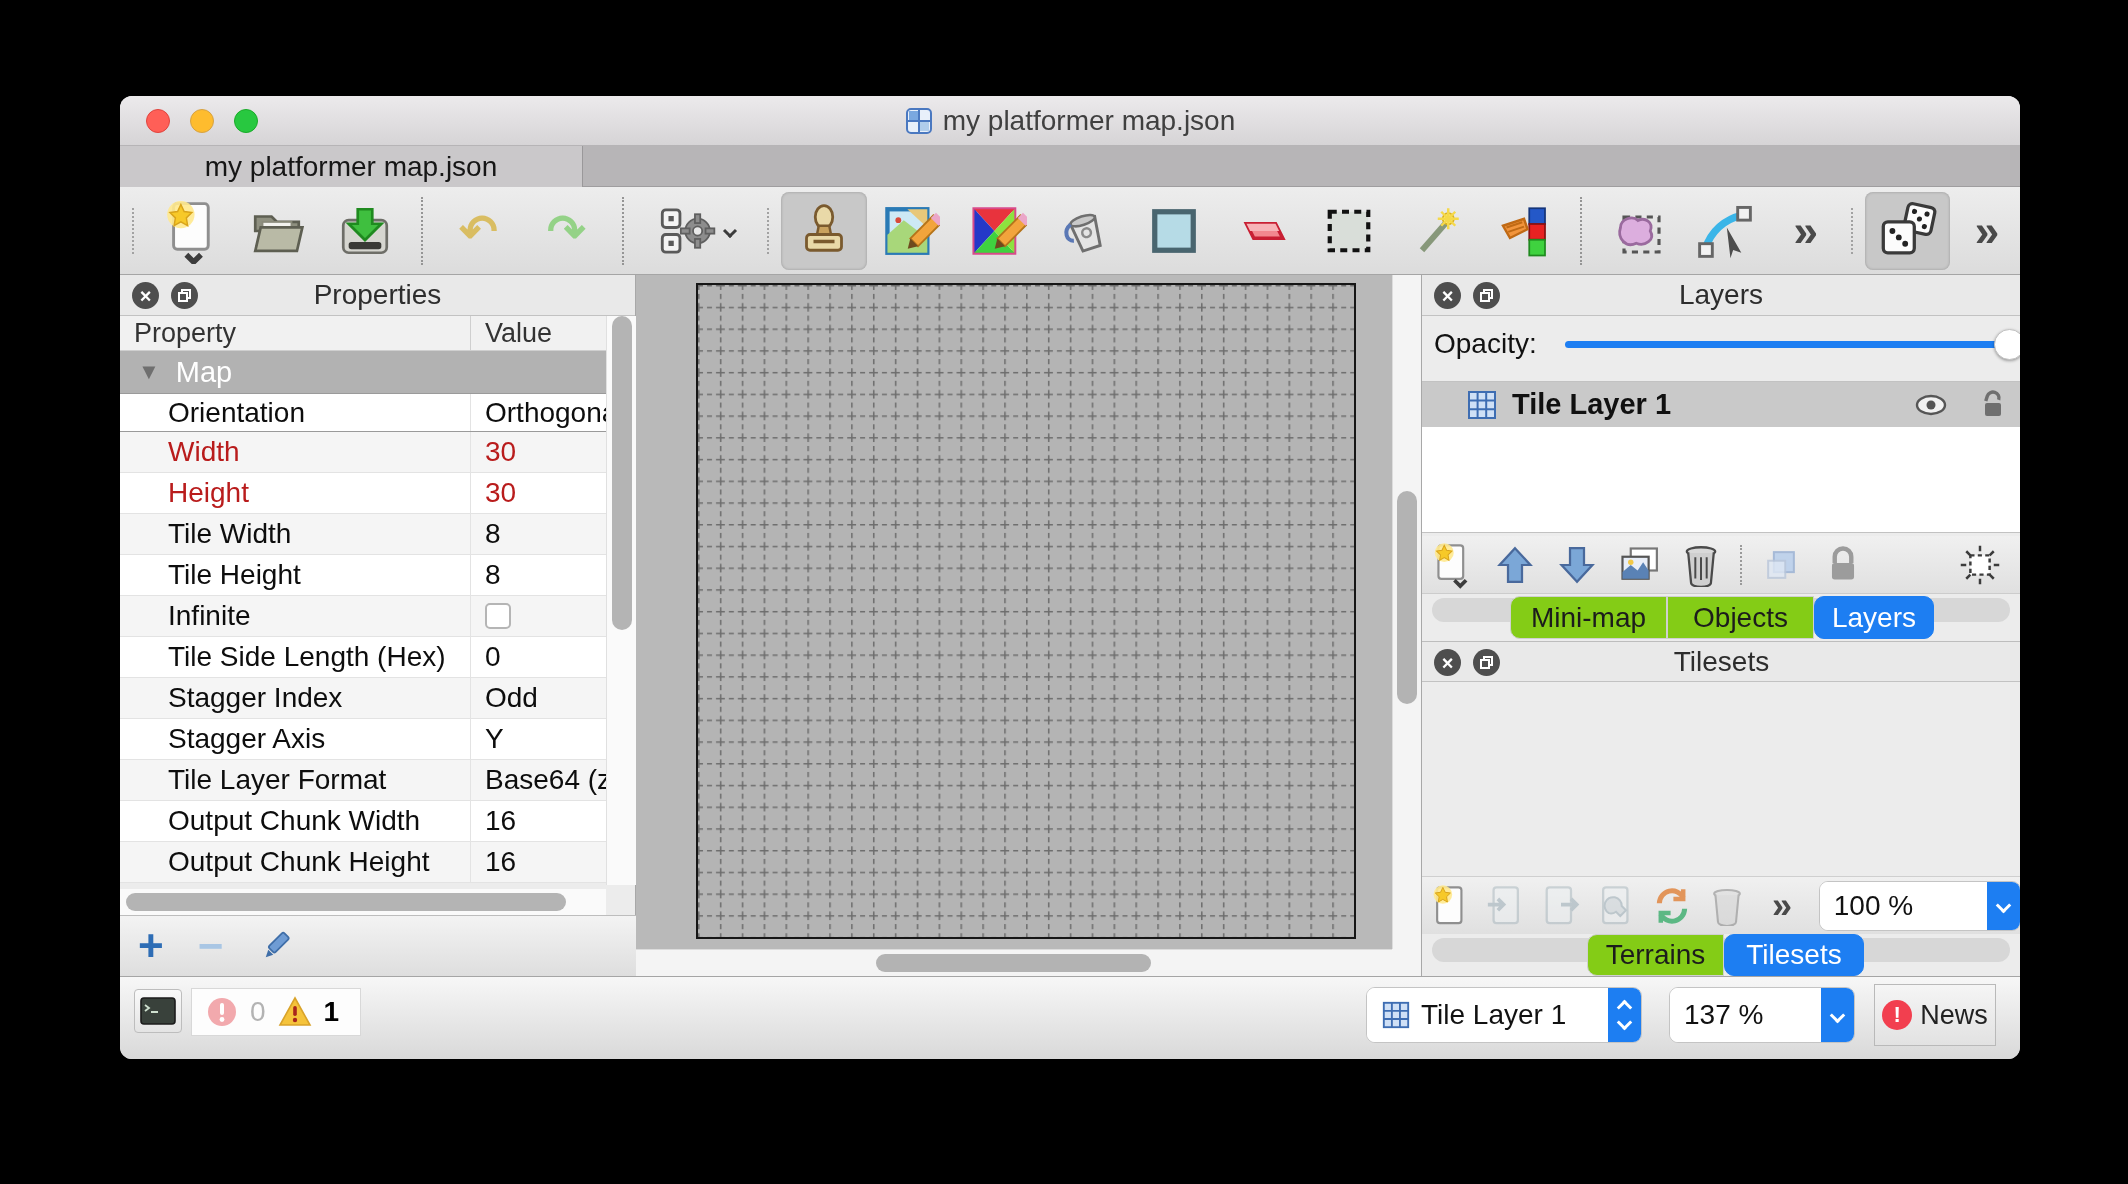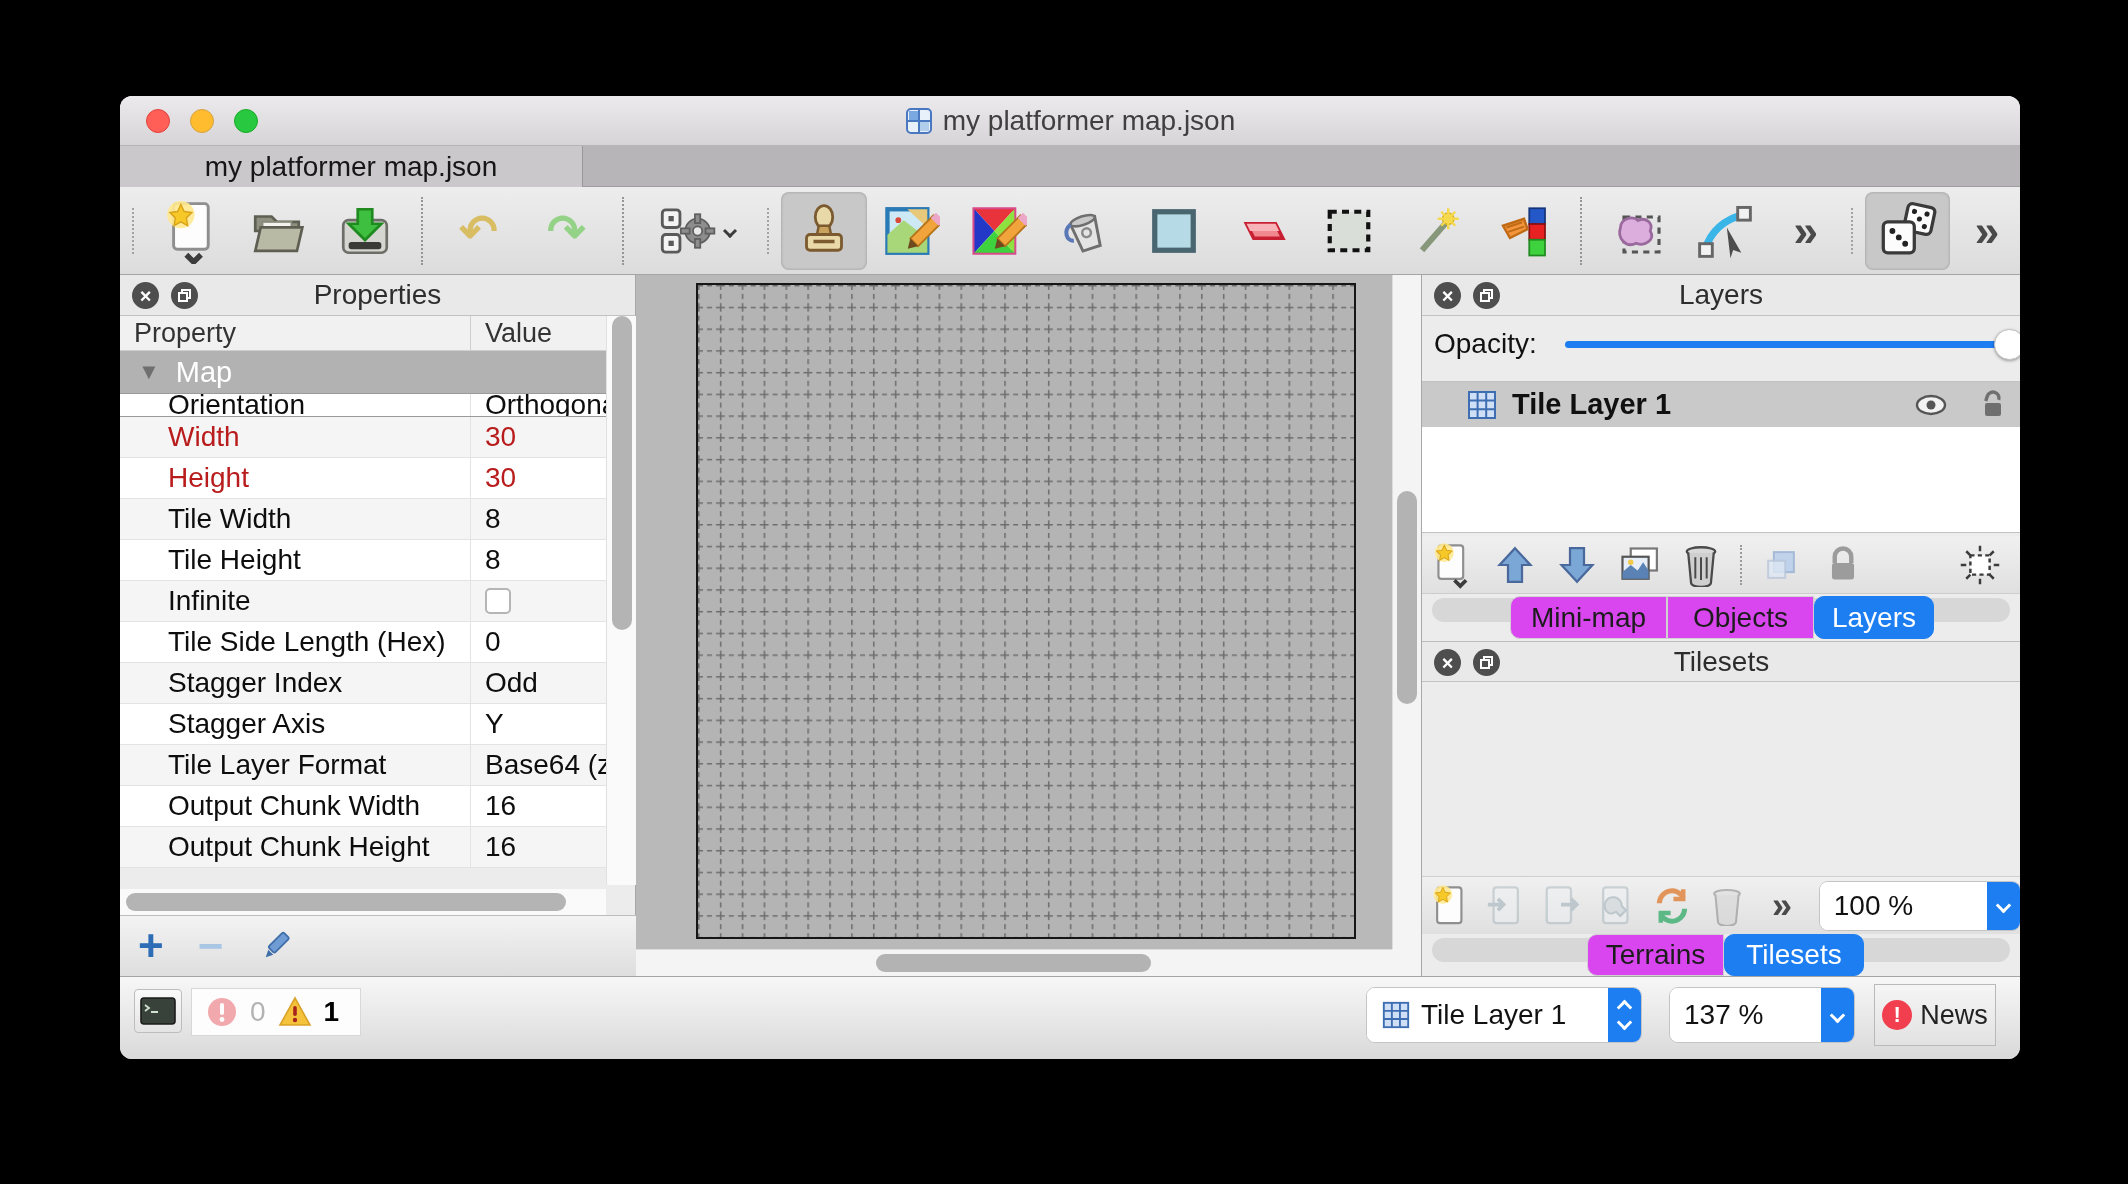--- a/index.html
+++ b/index.html
@@ -56,21 +56,21 @@
   .prop-colhead { position:absolute; left:0; top:41px; width:486px; height:35px; background:#f1f1f1; border-bottom:1px solid #cfcfcf;
                   display:flex; font-size:27px; color:#333; }
   .prop-colhead .c1 { width:350px; padding-left:14px; display:flex; align-items:center; }
   .prop-colhead .c2 { flex:1; border-left:1px solid #cfcfcf; padding-left:14px; display:flex; align-items:center; }
   .prop-group { position:absolute; left:0; top:76px; width:486px; height:42px; background:#b2b2b2; color:#fff; font-size:29px;
                 display:flex; align-items:center; }
   .prop-group .tri { color:#6f6f6f; font-size:22px; margin:0 16px 0 18px; }
   .prop-rows { position:absolute; left:0; top:118px; width:486px; }
   .prow { display:flex; height:41px; border-bottom:1px solid #e3e3e3; background:#fff; font-size:28px; color:#0d0d0d; }
   .prow:nth-child(even){ background:#f5f5f5; }
-  .prow.current { border-top:1px solid #9a9a9a; border-bottom:1px solid #9a9a9a; height:24px;text-align:right; }
+  .prow.current { border-top:1px solid #9a9a9a; border-bottom:1px solid #9a9a9a; height:39px;text-align:right; }
   .prow .lab { width:350px; padding-left:48px; display:flex; align-items:center; white-space:nowrap; overflow:hidden; }
   .prow .val { flex:1; border-left:1px solid #e3e3e3; padding-left:14px; display:flex; align-items:center; white-space:nowrap; overflow:hidden; }
   .prow.muted .lab, .prow.muted .val { color:#b91c1c; }
   .checkbox { width:26px; height:26px; background:#fff; border:2px solid #b5b5b5; border-radius:5px; }
   .vscroll { position:absolute; left:486px; top:41px; width:30px; height:569px; background:#fafafa; border-left:1px solid #e0e0e0; }
   .vscroll .handle { position:absolute; left:5px; width:20px; border-radius:10px; background:#b4b4b4; }
   .prop-hscroll { position:absolute; left:0; top:614px; width:486px; height:26px; background:#fafafa; }
   .prop-hscroll .handle { position:absolute; top:4px; left:6px; width:440px; height:18px; border-radius:9px; background:#b4b4b4; }
   .prop-footer { position:absolute; left:0; top:640px; width:516px; height:61px; background:linear-gradient(#f3f3f3,#dedede);
                  border-top:1px solid #bdbdbd; display:flex; align-items:center; gap:34px; padding-left:18px; }
@@ -94,21 +94,21 @@
                   box-shadow:0 1px 3px rgba(0,0,0,.35); }
   .layer-list { position:absolute; left:0; top:106px; width:599px; height:152px; background:#fff; border-top:1px solid #c2c2c2; border-bottom:1px solid #c2c2c2; }
   .layer-row { height:45px; background:#c9c9c9; display:flex; align-items:center; gap:14px; padding-left:44px; font-size:29px; font-weight:bold; color:#101010; }
   .layer-row .spacer { flex:1; }
   .layers-toolbar { position:absolute; left:0; top:261px; width:599px; height:58px; background:linear-gradient(#f0f0f0,#e0e0e0);
                     border-bottom:1px solid #cccccc; display:flex; align-items:center; }
   .lt-btn { width:62px; height:56px; display:flex; align-items:center; justify-content:center; position:relative; }
   .lt-sep { border-left:2px dotted #9a9a9a; height:40px; margin:0 8px; }
   .tabstrip { position:absolute; height:24px; left:10px; right:10px; background:#d7d7d7; border-radius:12px; }
   .seg-tabs { position:absolute; display:flex; font-size:28px; }
-  .seg { background:#d946ef; color:#1c1c1c; display:flex; align-items:center; justify-content:center; border:1px solid #d0d0d0; }
+  .seg { background:#84cc16; color:#1c1c1c; display:flex; align-items:center; justify-content:center; border:1px solid #d0d0d0; }
   .seg.first { border-radius:10px 0 0 10px; }
   .seg.last { border-radius:0 10px 10px 0; }
   .seg.active { background:var(--accent); color:#fff; border-color:var(--accent); border-radius:10px; }
   .tilesets-content { position:absolute; left:0; top:406px; width:599px; height:192px; background:#ebebeb; }
   .annotation { position:absolute; left:172px; top:51px; width:264px; height:112px; border:4px solid #e3342b; }
   .new-tileset-btn { position:absolute; left:192px; top:65px; width:219px; height:53px; background:#fff; border:1px solid #bdbdbd;
                      border-radius:10px; font-size:28px; color:#1c1c1c; display:flex; align-items:center; justify-content:center; }
   .ts-toolbar { position:absolute; left:0; top:601px; width:599px; height:58px; background:linear-gradient(#f0f0f0,#e0e0e0);
                 border-top:1px solid #cfcfcf; display:flex; align-items:center; }
   .combo { display:flex; height:50px; border-radius:9px; overflow:hidden; border:1px solid #c4c4c4; background:#fff; }

